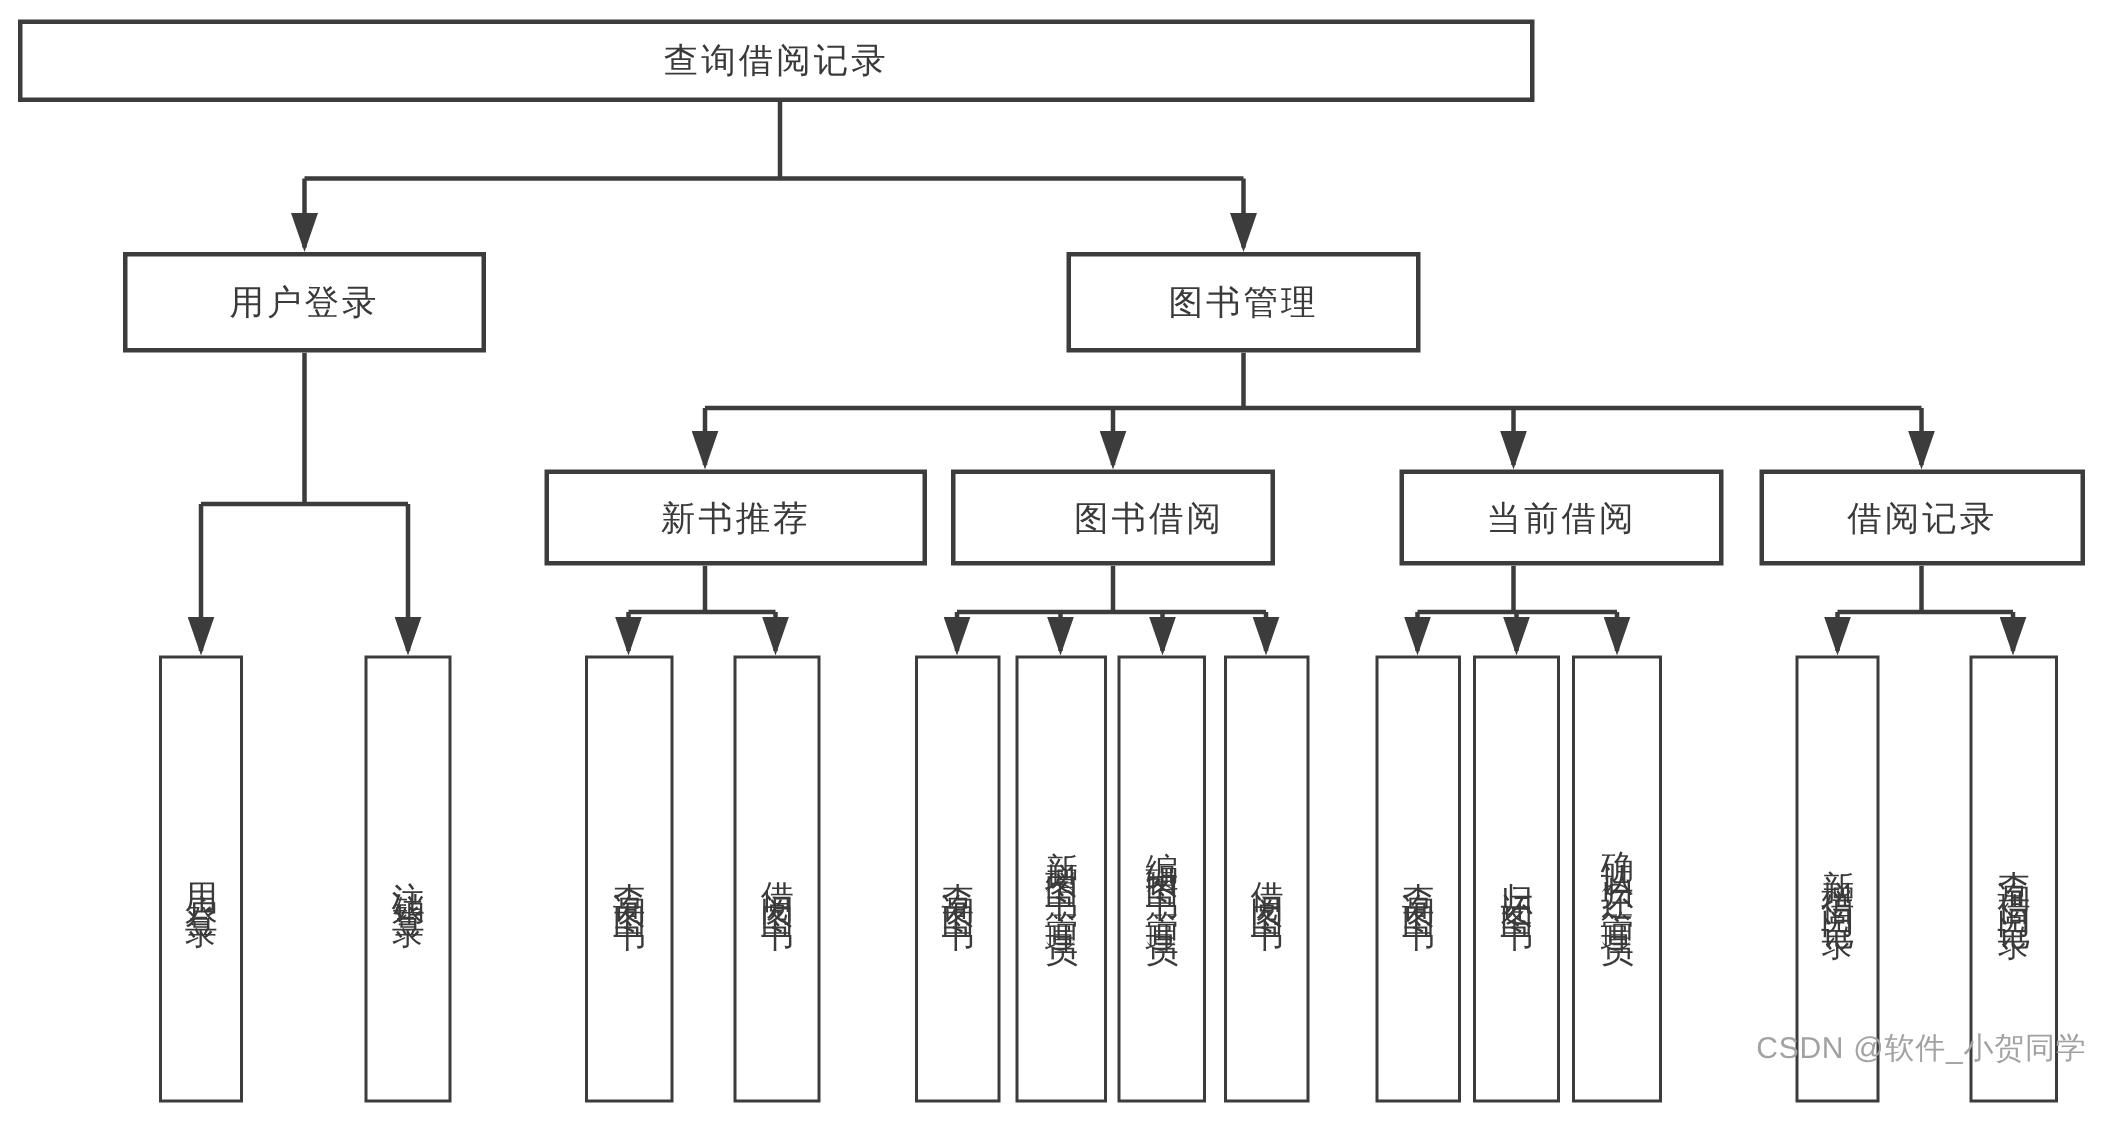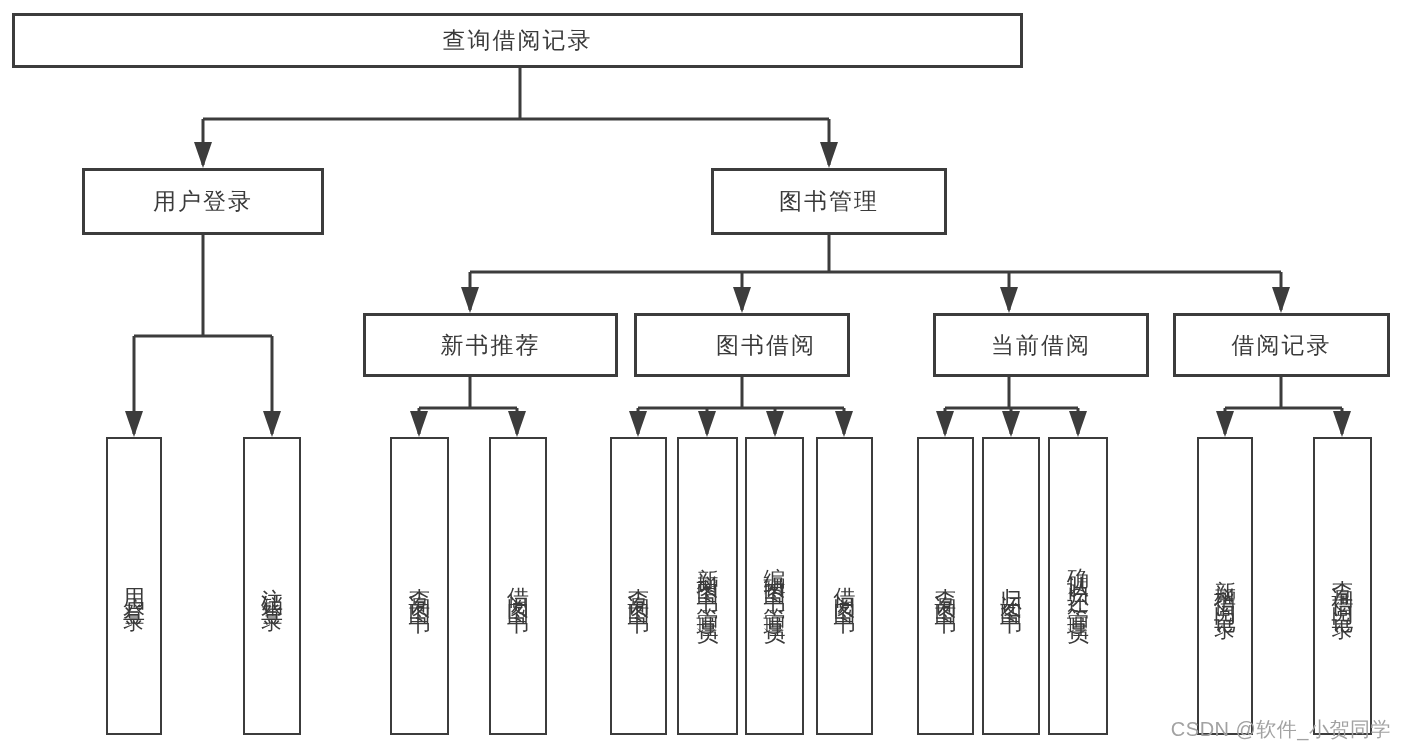--- a/index.html
+++ b/index.html
@@ -53,21 +53,21 @@
     writing-mode: vertical-lr;
     text-orientation: mixed;
     font-size: 22px;
     letter-spacing: 8px;
     line-height: 1.1;
     color: var(--text);
     white-space: nowrap;
   }
   .watermark {
     position: absolute;
-    top: 716px;
+    top: 685px;
     right: 14px;
     font-size: 20px;
     letter-spacing: 0.5px;
     color: var(--wm);
     z-index: 3;
     white-space: nowrap;
   }
 </style>
 </head>
 <body>

